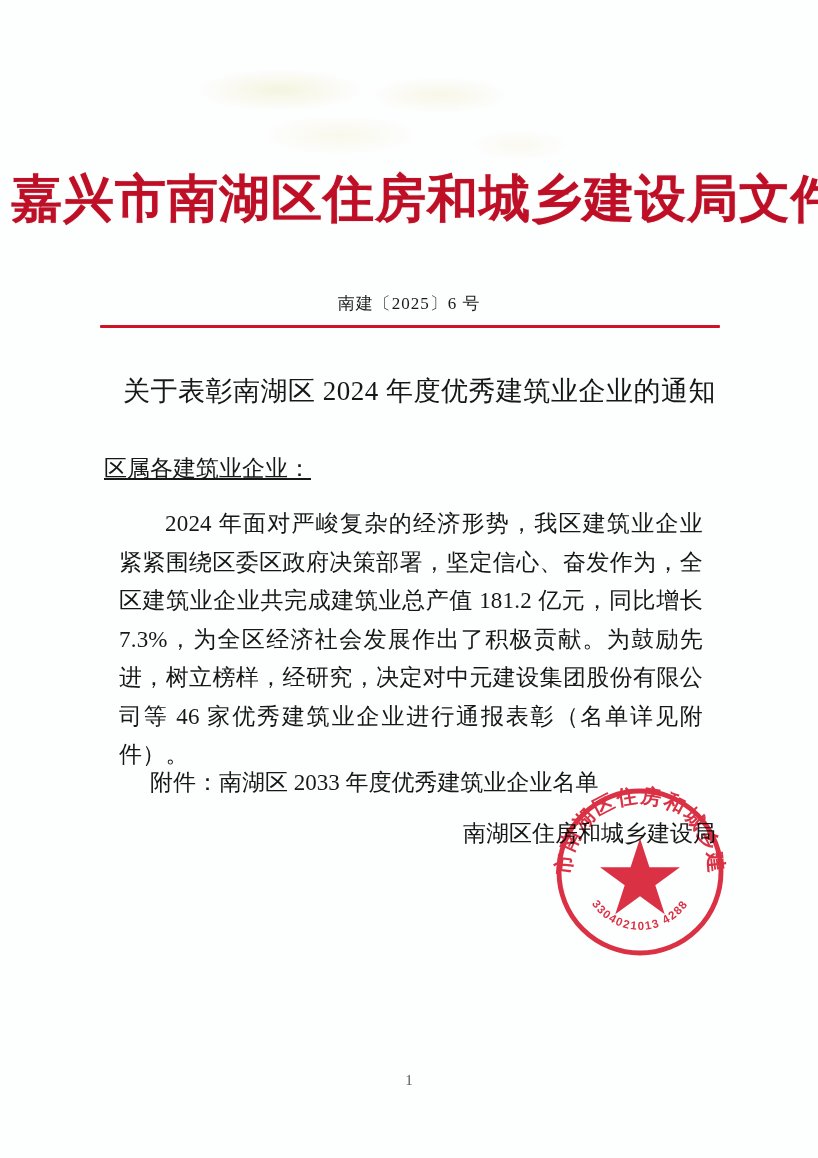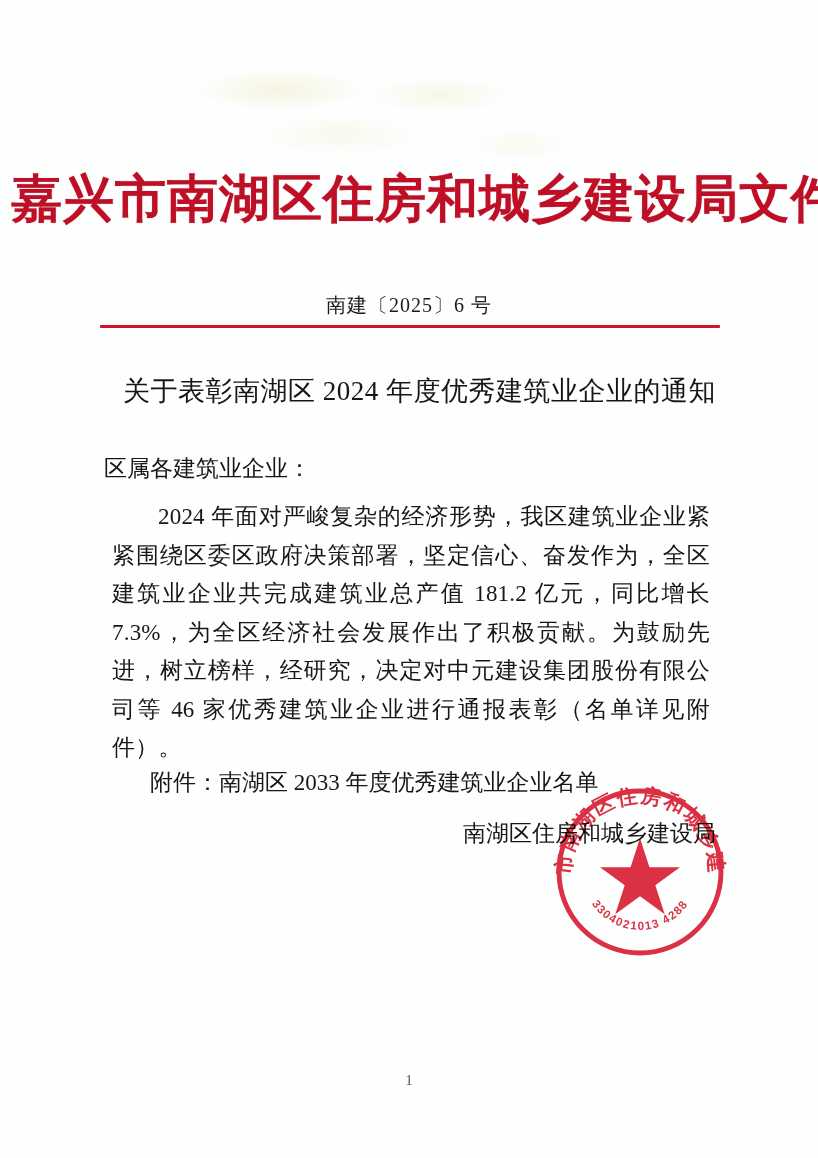--- a/index.html
+++ b/index.html
@@ -44,21 +44,21 @@
     text-shadow: 0 0 1px rgba(160,10,25,0.55);
     font-family: "Liberation Serif", "DejaVu Serif", serif;
     padding-left: 11px;
   }
   .doc-number {
     position: absolute;
     left: 0;
     top: 292px;
     width: 818px;
     text-align: center;
-    font-size: 20px;
+    font-size: 17px;
     color: #1a1a1a;
     letter-spacing: 1px;
   }
   .red-rule {
     position: absolute;
     left: 100px;
     top: 325px;
     width: 620px;
     height: 3px;
     background: #cf1228;
@@ -75,35 +75,36 @@
     color: #171717;
     letter-spacing: 0.5px;
   }
   .salutation {
     position: absolute;
     left: 104px;
     top: 450px;
     font-size: 23px;
     line-height: 38px;
     color: #171717;
+    text-decoration: underline;
   }
   .body-text {
     position: absolute;
     left: 104px;
     top: 490px;
     width: 614px;
     font-size: 23px;
     line-height: 38.5px;
     color: #171717;
     text-align: justify;
     text-justify: inter-character;
     letter-spacing: 0.2px;
   }
   .body-text p {
-    margin: 8px;
+    margin: 15px;
     text-indent: 2em;
   }
   .attachment {
     position: absolute;
     left: 104px;
     top: 764px;
     width: 614px;
     font-size: 23px;
     line-height: 38px;
     color: #171717;

